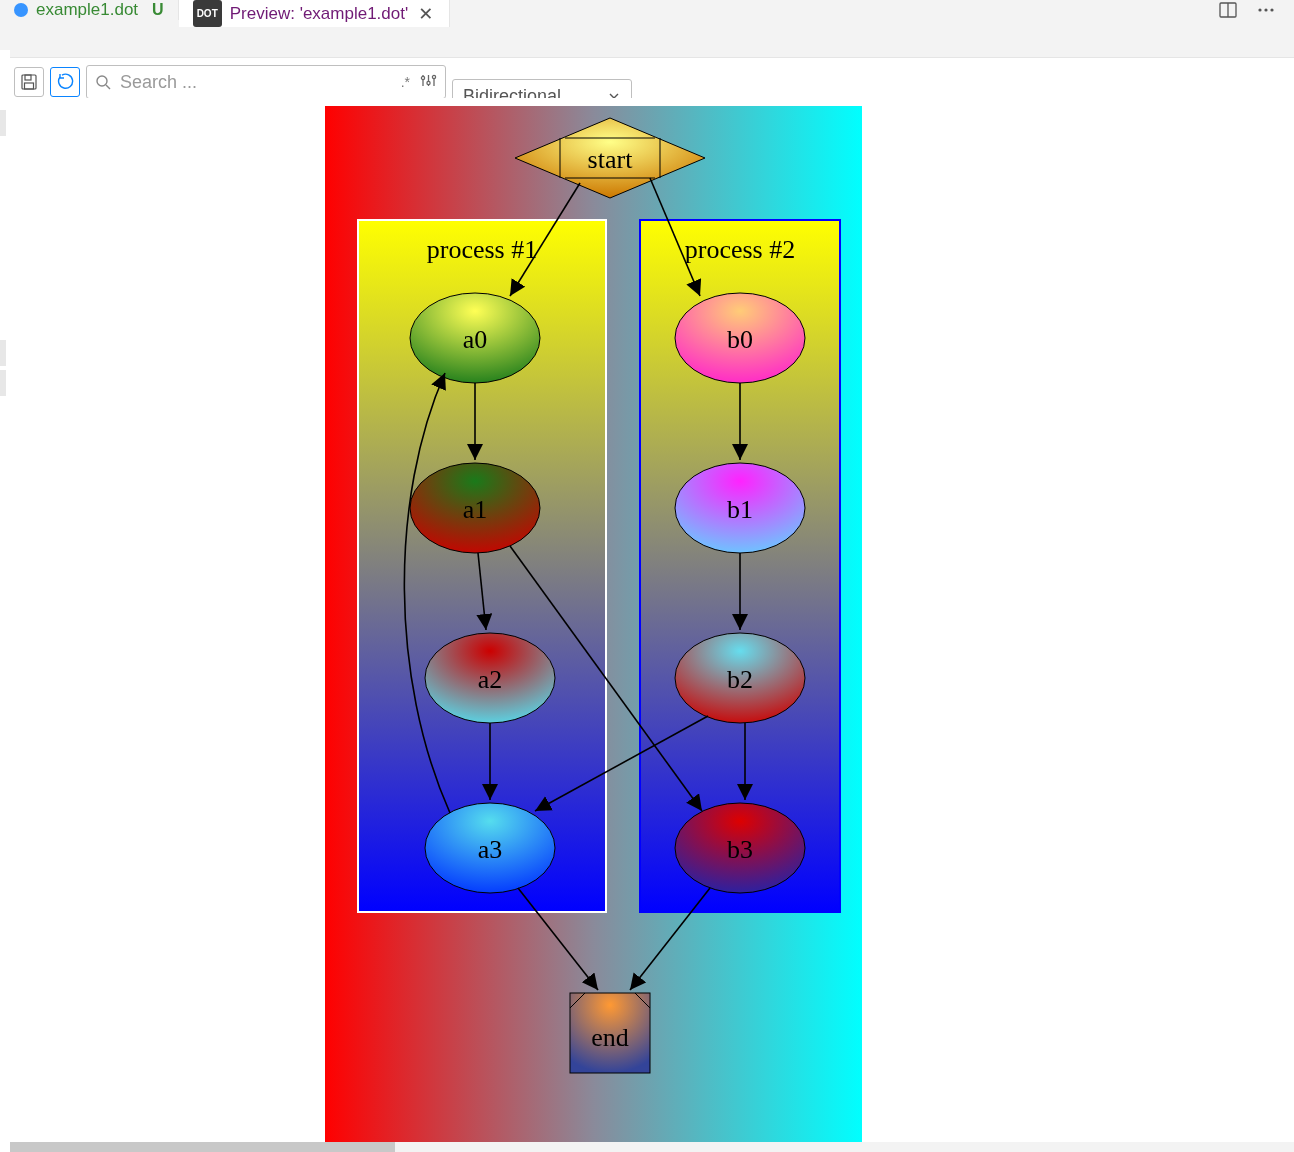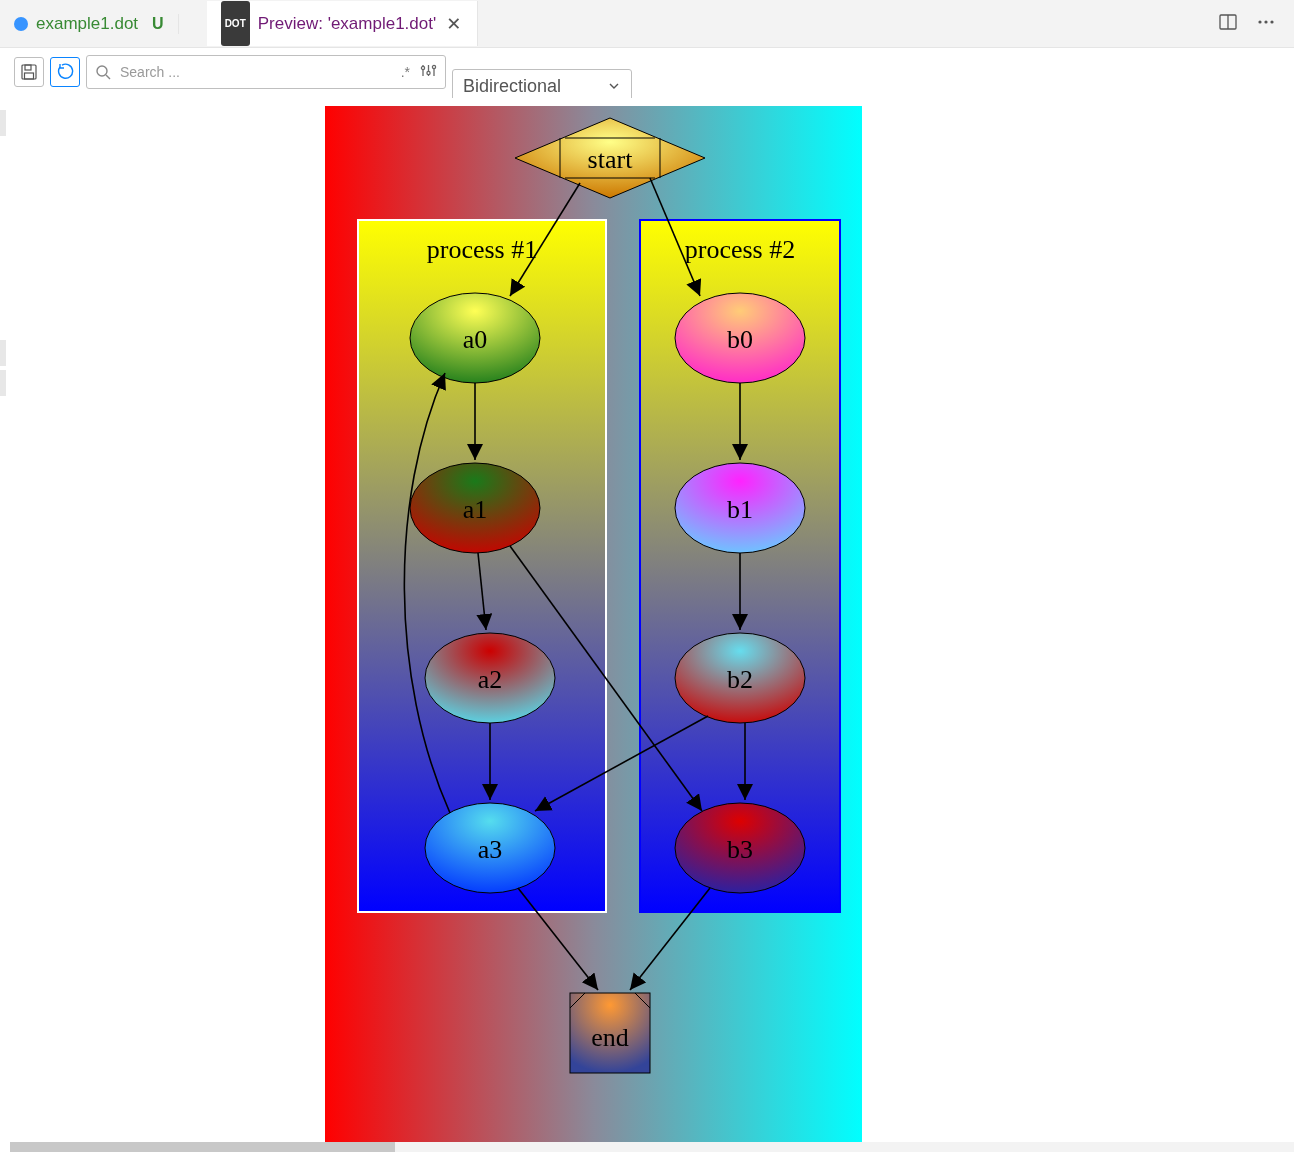--- a/index.html
+++ b/index.html
@@ -5,44 +5,43 @@
     * { box-sizing: border-box; margin: 0; padding: 0; }
     body {
       font-family: -apple-system, BlinkMacSystemFont, "Segoe UI", sans-serif;
       background: #fff;
       width: 1294px;
       height: 1152px;
       overflow: hidden;
       position: relative;
     }
     .tab-bar {
-      height: 48px;
+      height: 58px;
       background: #f3f3f3;
       display: flex;
-      align-items: center;
+      align-items: flex-start;
       border-bottom: 1px solid #e5e5e5;
       position: relative;
-      gap: 28px;
     }
     .tab {
       display: flex;
       align-items: center;
       gap: 8px;
       padding: 0 14px;
       font-size: 17px;
       border-right: 1px solid #e5e5e5;
       cursor: pointer;
       user-select: none;
     }
     .tab.inactive { background: #f3f3f3; }
     .tab.active { background: #fff; }
     .tab .dot-icon { width: 14px; height: 14px; border-radius: 50%; background: #3794ff; }
     .tab .dot-badge {
       background: #3a3a3a; color: #fff; font-size: 10px; font-weight: 700;
-      padding: 17px 4px; border-radius: 3px;
+      padding: 8px 4px; border-radius: 3px;
     }
     .tab .ustat { color: #388a34; font-weight: 600; font-size: 16px; margin-left: 6px; }
     .tab .tlabel { color: #701a75; }
     .tab.inactive .tlabel { color: #388a34; }
     .tab .close { color: #555; font-size: 18px; padding: 2px; }
     .tab-actions {
       margin-left: auto; display: flex; align-items: center; gap: 18px; padding: 0 18px;
       color: #555;
     }
     .toolbar {
@@ -61,21 +60,21 @@
     }
     .icon-btn.boxed { border-color: #bfbfbf; }
     .icon-btn.active-blue { border-color: #0a84ff; color: #0a84ff; }
     .search-box {
       display: flex; align-items: center;
       border: 1px solid #bfbfbf; border-radius: 3px;
       height: 34px; width: 360px; padding: 0 8px;
       color: #888; gap: 8px;
     }
     .search-box input {
-      border: none; outline: none; flex: 1; font-size: 14px; color: #404040; background: transparent;
+      border: none; outline: none; flex: 1; font-size: 18px; color: #404040; background: transparent;
     }
     .search-box input::placeholder { color: #9a9a9a; }
     .search-suffix { display: flex; gap: 10px; align-items: center; color: #777; }
     .dropdown {
       display: flex; align-items: center; justify-content: space-between;
       border: 1px solid #bfbfbf; border-radius: 3px;
       height: 34px; padding: 0 10px; color: #555;
       font-size: 18px; min-width: 180px; gap: 12px; cursor: pointer; margin-top: 28px;
     }
     .sidebar-gutter {

